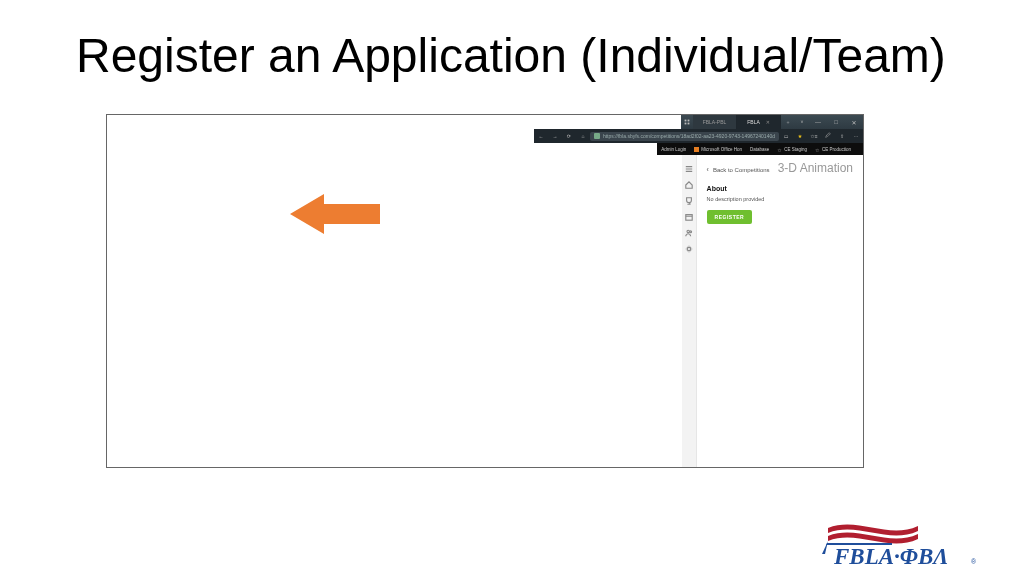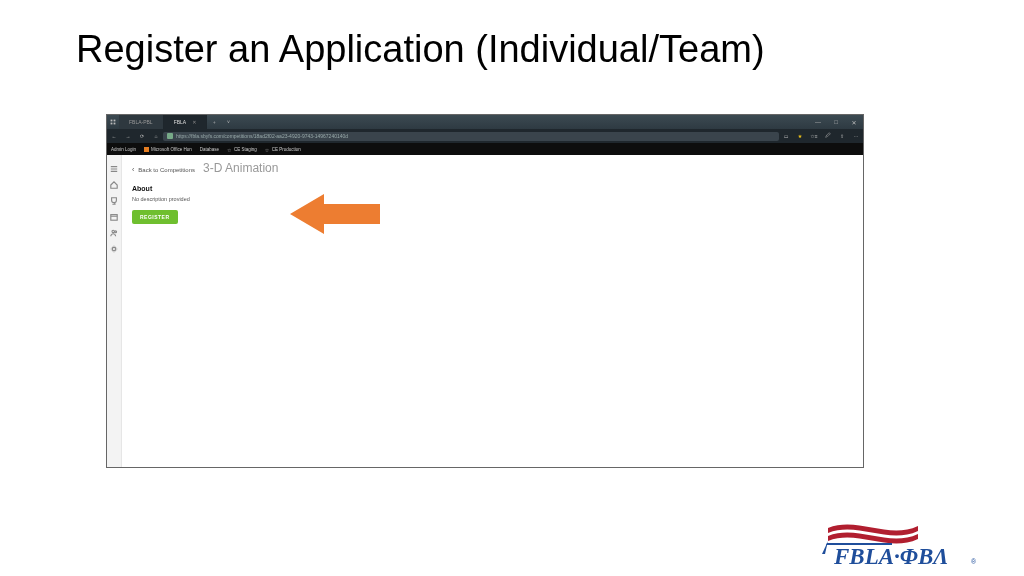--- a/index.html
+++ b/index.html
@@ -1,20 +1,20 @@
 <!DOCTYPE html>
 <html><head>
 <meta charset="utf-8">
 <style>
 * { margin: 0; padding: 0; box-sizing: border-box; }
 body { width: 1024px; height: 576px; background: #fff; font-family: "Segoe UI", Arial, sans-serif; position: relative; overflow: hidden; }
 
-.slide-title { position: absolute; top: 28px; left: 76px; font-size: 38px; font-weight: 400; color: #000; }
+.slide-title { position: absolute; top: 28px; left: 76px; font-size: 48px; font-weight: 400; color: #000; }
 
-.browser-shot { position: absolute; top: 114px; left: 106px; width: 758px; height: 354px; border: 1px solid #666; background: #fff; display: flex; flex-direction: column; overflow: hidden; }
+.browser-shot { position: absolute; top: 114px; left: 106px; width: 758px; height: 354px; border: 1px solid #666; background: #fff; display: flex; flex-direction: column; overflow: hidden; align-items: flex-end; }
 
 
 .tabbar { height: 14px; background: linear-gradient(#3c4a52,#2e3a42); display: flex; align-items: center; font-size: 5px; color: #bbb; }
 .tab-left { width: 12px; display: flex; align-items: center; justify-content: center; }
 .tab-left svg { width: 6px; height: 6px; fill: #bbb; }
 .tab { padding: 0 10px; height: 100%; display: flex; align-items: center; border-right: 1px solid #1e262c; }
 .tab.inactive { background: #2e383f; color: #999; }
 .tab.active { background: #1f272d; color: #ddd; }
 .tab .x { margin-left: 6px; font-size: 5px; color: #888; }
 .tab-add { width: 14px; display:flex; align-items:center; justify-content:center; color:#bbb; }

